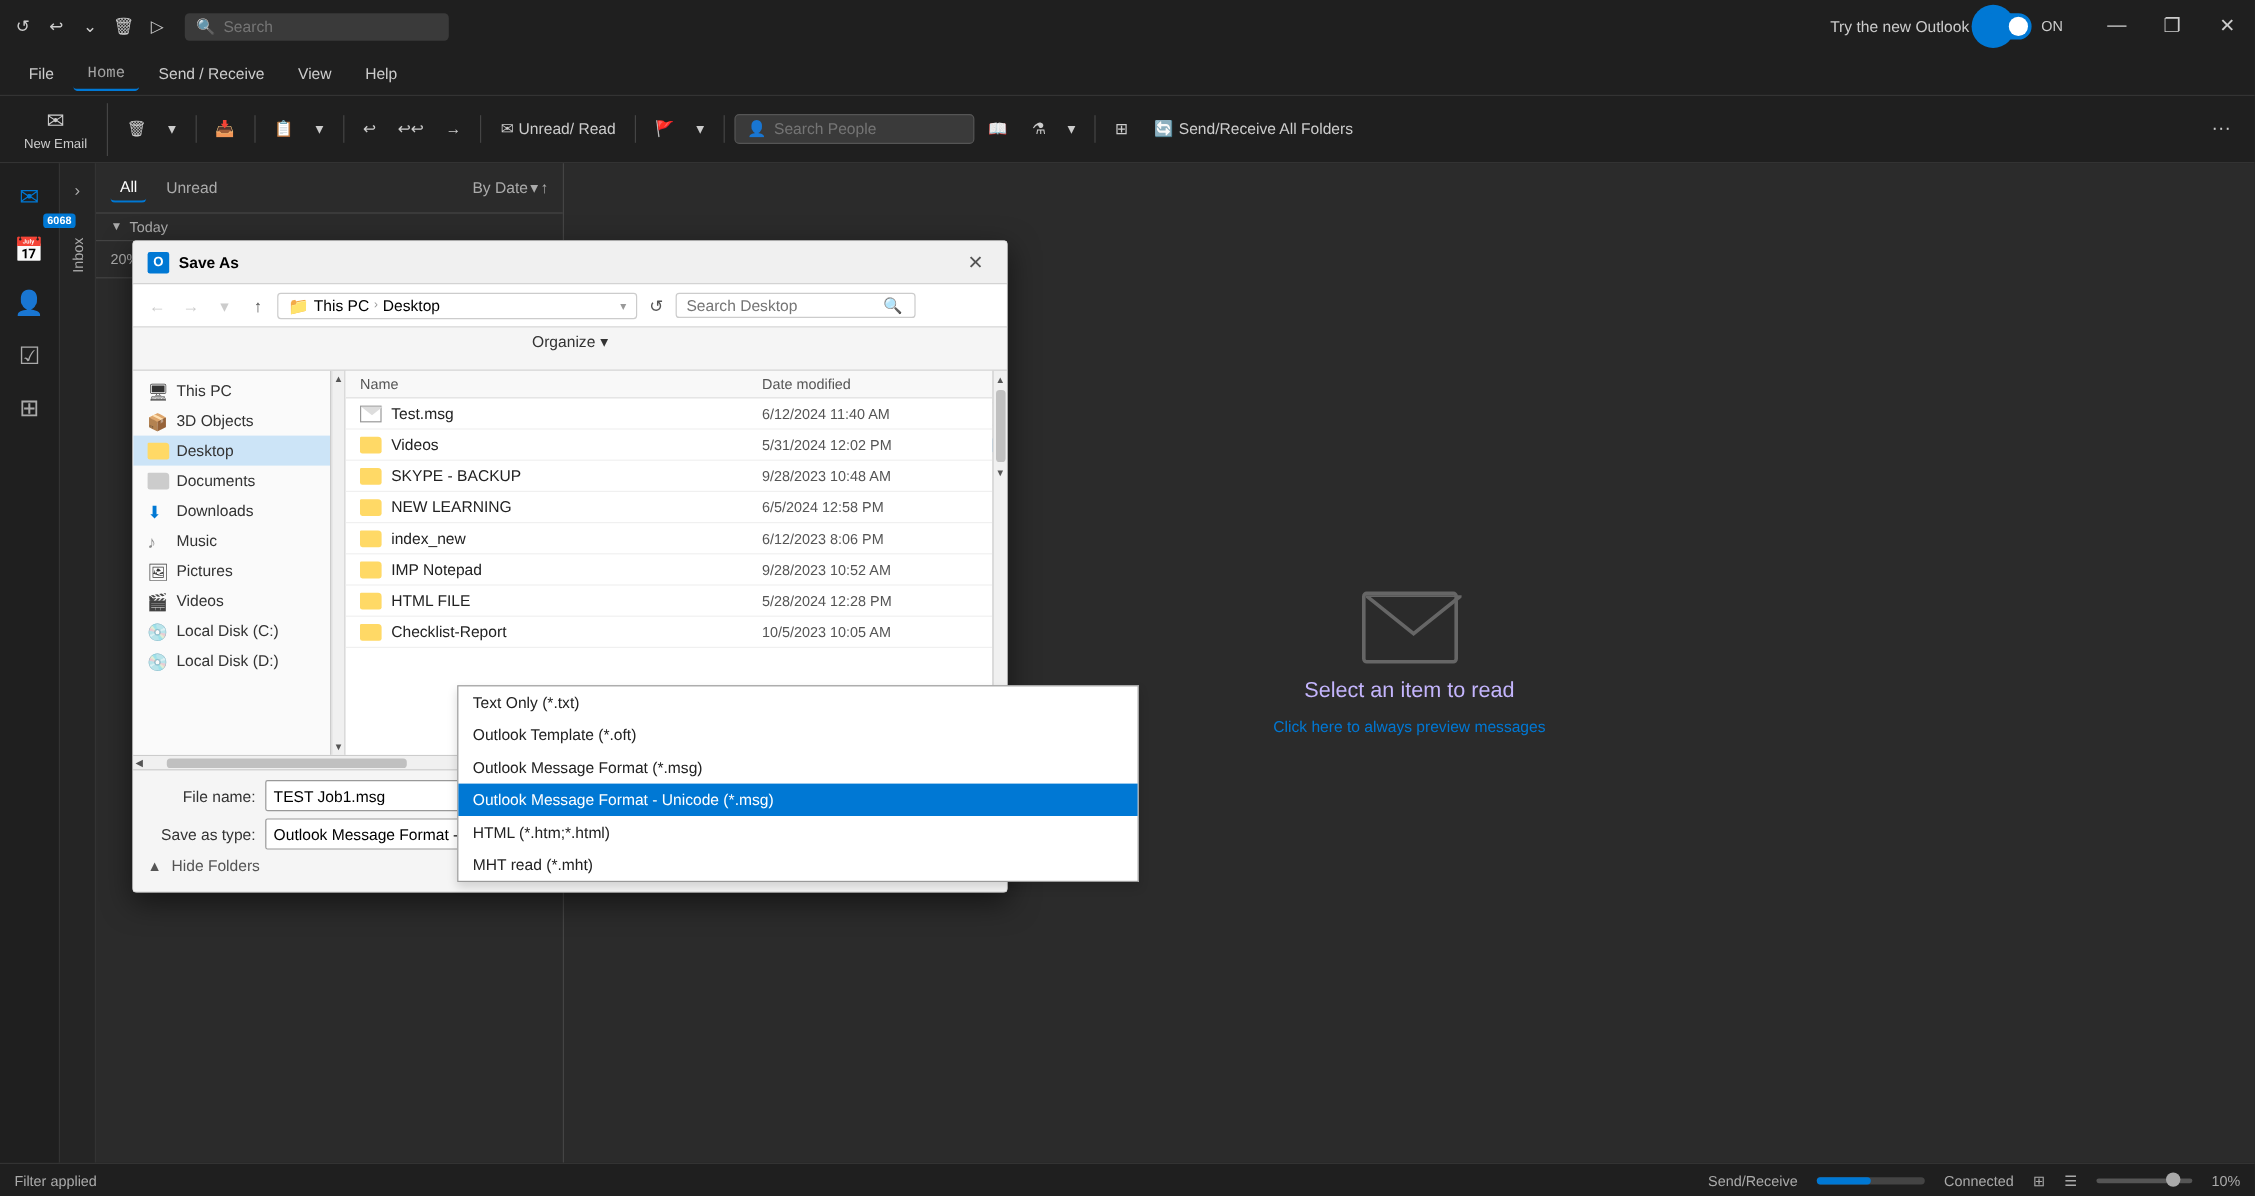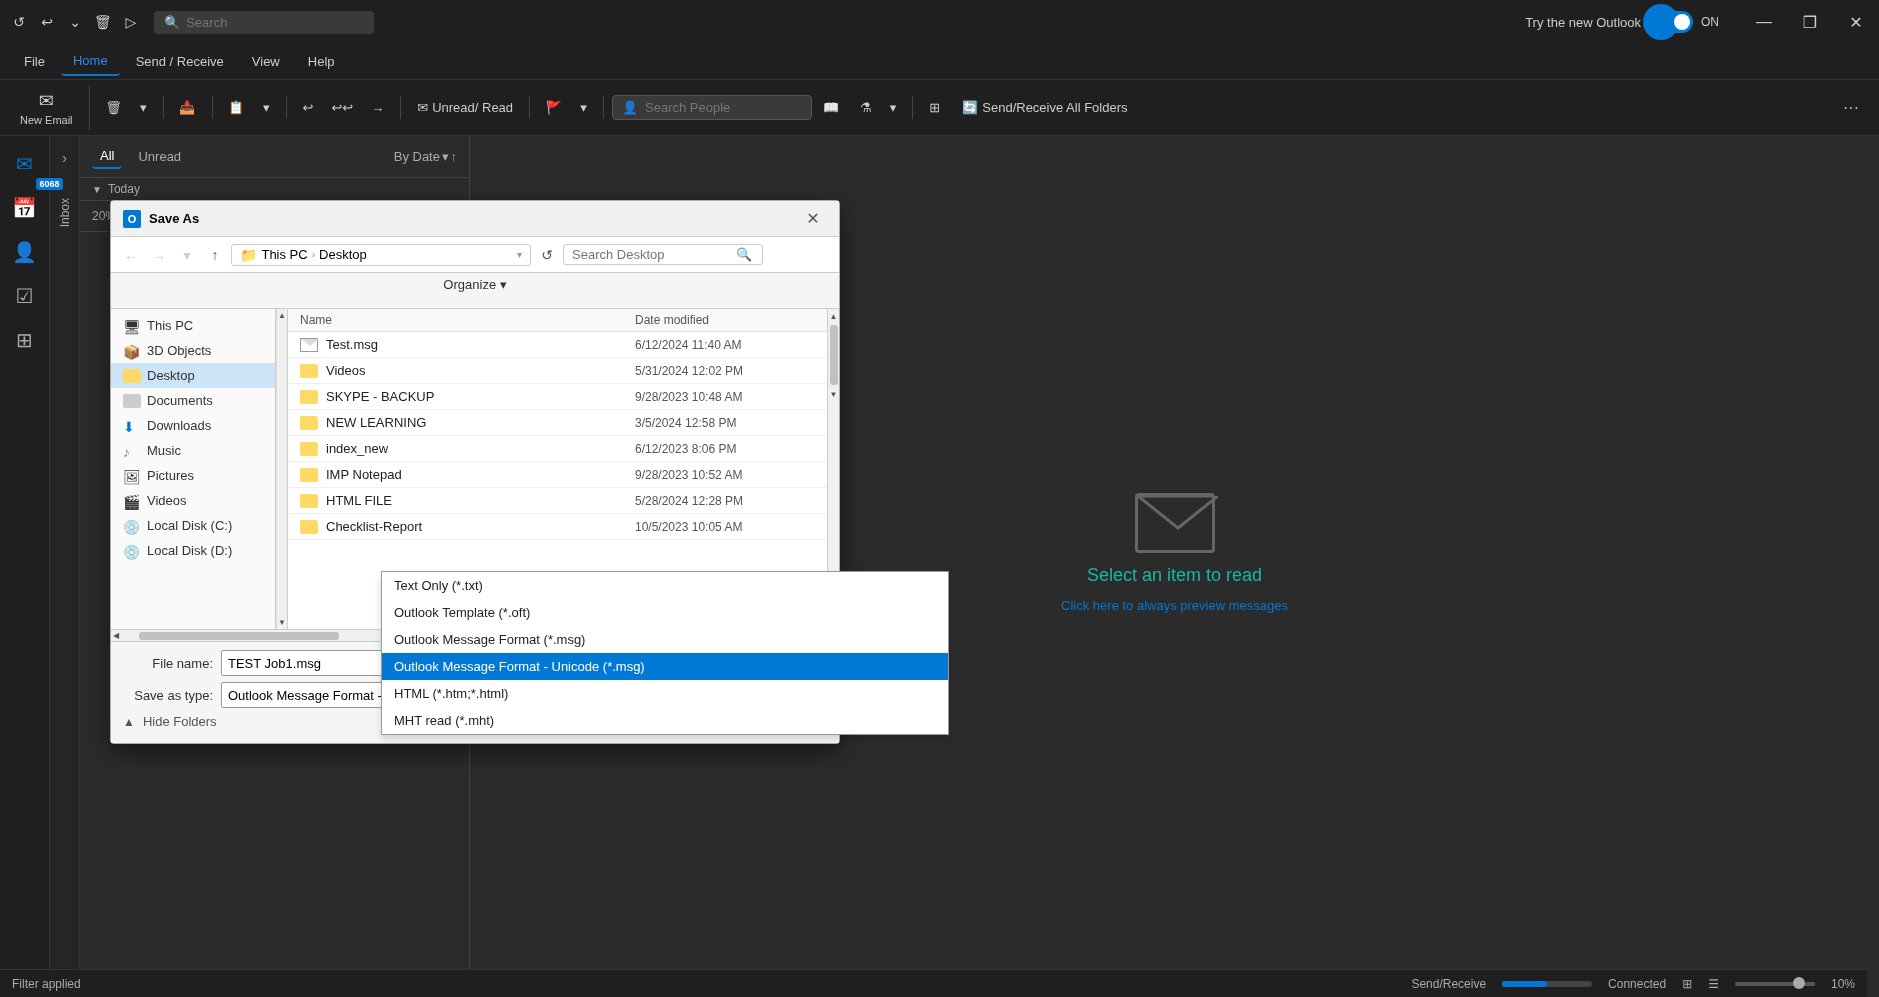--- a/index.html
+++ b/index.html
@@ -132,22 +132,23 @@
       border-bottom: 1px solid #333;
     }
     .menu-item {
       padding: 6px 12px;
       color: #ccc;
       cursor: pointer;
       border-radius: 4px;
       font-size: 13px;
     }
     .menu-item.active {
-      color: #3b82f6;
+      color: #a3a3a3;
       border-bottom: 2px solid #0078d4;
+      font-family: Liberation Mono, monospace;
     }
 
     
     .ribbon {
       height: 56px;
       background: #1f1f1f;
       display: flex;
       align-items: center;
       padding: 0 12px;
       gap: 4px;
@@ -335,21 +336,21 @@
       justify-content: center;
     }
     .empty-state {
       display: flex;
       flex-direction: column;
       align-items: center;
       gap: 12px;
     }
     .empty-state-title {
       font-size: 18px;
-      color: #14b8a6;
+      color: #c4b5fd;
       text-align: center;
     }
     .empty-state-link {
       color: #0078d4;
       cursor: pointer;
       font-size: 13px;
     }
 
     
     .status-bar {
@@ -358,21 +359,21 @@
       display: flex;
       align-items: center;
       padding: 0 12px;
       font-size: 12px;
       color: #aaa;
       border-top: 1px solid #333;
       gap: 16px;
       position: absolute;
       bottom: 0;
       left: 0;
-      right: 12px;
+      right: 0;
     }
     .status-bar-right {
       margin-left: auto;
       display: flex;
       align-items: center;
       gap: 16px;
     }
     .zoom-slider {
       width: 80px;
       height: 4px;
@@ -1114,21 +1115,21 @@
         <span class="file-date">5/31/2024 12:02 PM</span>
       </div>
       <div class="dialog-file-row">
         <div class="folder-icon-inline"></div>
         <span class="file-name">SKYPE - BACKUP</span>
         <span class="file-date">9/28/2023 10:48 AM</span>
       </div>
       <div class="dialog-file-row">
         <div class="folder-icon-inline"></div>
         <span class="file-name">NEW LEARNING</span>
-        <span class="file-date">3/5/2024 12:58 PM</span>
+        <span class="file-date">6/5/2024 12:58 PM</span>
       </div>
       <div class="dialog-file-row">
         <div class="folder-icon-inline"></div>
         <span class="file-name">index_new</span>
         <span class="file-date">6/12/2023 8:06 PM</span>
       </div>
       <div class="dialog-file-row">
         <div class="folder-icon-inline"></div>
         <span class="file-name">IMP Notepad</span>
         <span class="file-date">9/28/2023 10:52 AM</span>

